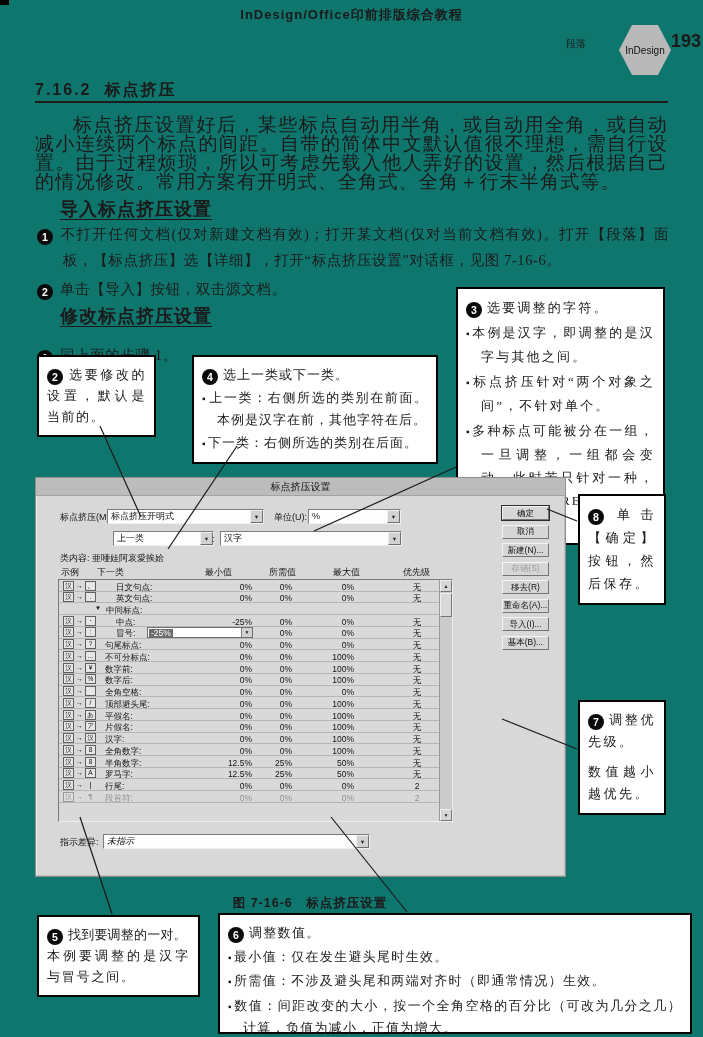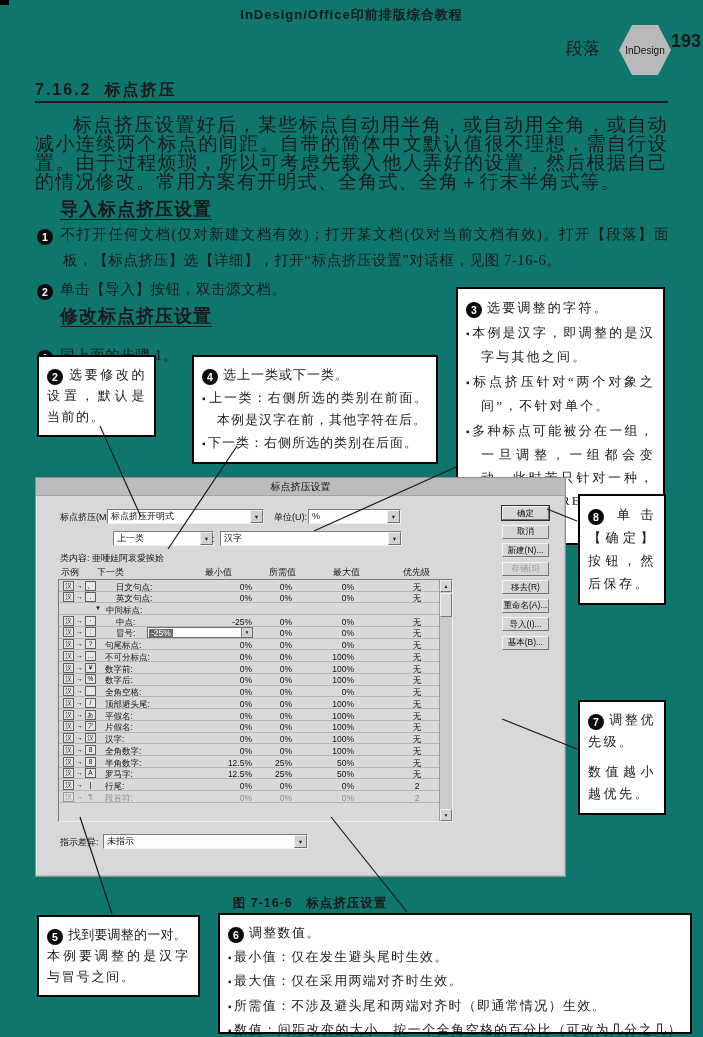--- a/index.html
+++ b/index.html
@@ -8,21 +8,21 @@
   }
   *{margin:0;padding:0;box-sizing:border-box;}
   html,body{background:#ffffff;}
   .page{position:relative;width:703px;height:1037px;background:#0f766e;overflow:hidden;
         font-family:var(--body);color:#1a1a1a;}
   .corner{position:absolute;left:0;top:0;width:9px;height:5px;background:#000;}
 
   
   .book-title{position:absolute;top:6px;left:0;width:100%;text-align:center;
     font-family:var(--ui);font-weight:bold;font-size:13px;letter-spacing:1px;}
-  .tab-label{position:absolute;left:566px;top:37px;font-family:var(--ui);font-size:17px;}
+  .tab-label{position:absolute;left:566px;top:37px;font-family:var(--ui);font-size:10px;}
   .hex{position:absolute;left:619px;top:25px;width:52px;height:50px;background:#b9b9b9;
     clip-path:polygon(25% 0%,75% 0%,100% 50%,75% 100%,25% 100%,0% 50%);
     display:flex;align-items:center;justify-content:center;
     font-family:var(--ui);font-size:10px;color:#111;}
   .page-num{position:absolute;left:671px;top:31px;font-family:var(--ui);font-weight:bold;font-size:18px;}
 
   
   .sec-head{position:absolute;left:35px;top:80px;font-family:var(--ui);font-weight:bold;
     font-size:16px;letter-spacing:2px;}
   .sec-rule{position:absolute;left:35px;top:101px;width:633px;height:2px;background:#1c1c1c;}
@@ -346,21 +346,21 @@
           <span class="cpri">2</span>
         </div>
         <div class="sb">
         <div class="sbtn sb-up">▲</div>
         <div class="sthumb"></div>
         <div class="sbtn sb-down">▼</div>
       </div>
     </div>
 
     <div class="dlbl" style="left:24px;top:358px;">指示差异:</div>
-    <div class="combo" style="left:67px;top:356px;width:205px;">
+    <div class="combo" style="left:67px;top:356px;width:267px;font-style:italic;">
       <span>未指示</span>
       <span class="ca">▼</span>
     </div>
 
     <div class="btncol">
         <button class="dbtn def">确定</button>
         <button class="dbtn">取消</button>
         <button class="dbtn">新建(N)...</button>
         <button class="dbtn dis">存储(S)</button>
         <button class="dbtn">移去(R)</button>
@@ -380,21 +380,20 @@
   <div class="caption">图 7-16-6　标点挤压设置</div>
 
   <div class="co co-c5">
     <div class="title"><span class="cnum">5</span><span>找到要调整的一对。</span></div>
     <div>本例要调整的是汉字与冒号之间。</div>
   </div>
 
   <div class="co co-c6">
     <div><span class="cnum">6</span><span>调整数值。</span></div>
     <div class="bl">最小值：仅在发生避头尾时生效。</div>
-    <div class="bl">最大值：仅在采用两端对齐时生效。</div>
     <div class="bl">所需值：不涉及避头尾和两端对齐时（即通常情况）生效。</div>
     <div class="bl">数值：间距改变的大小，按一个全角空格的百分比（可改为几分之几）计算，负值为减小，正值为增大。</div>
   </div>
 
   <svg class="leader" viewBox="0 0 703 1037">
     <line x1="100" y1="426" x2="141" y2="517" stroke="#1a1a1a" stroke-width="1.2"></line>
     <line x1="237" y1="446" x2="168" y2="549" stroke="#1a1a1a" stroke-width="1.2"></line>
     <line x1="456" y1="467" x2="314" y2="531" stroke="#1a1a1a" stroke-width="1.2"></line>
     <line x1="547" y1="509" x2="577" y2="521" stroke="#1a1a1a" stroke-width="1.2"></line>
     <line x1="502" y1="719" x2="577" y2="749" stroke="#1a1a1a" stroke-width="1.2"></line>

